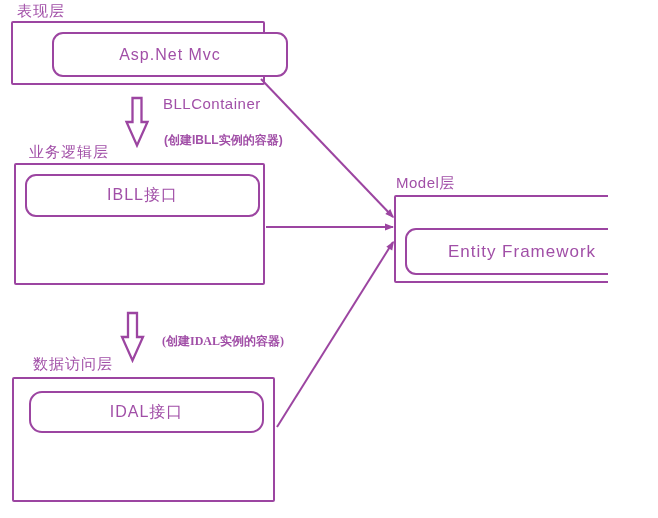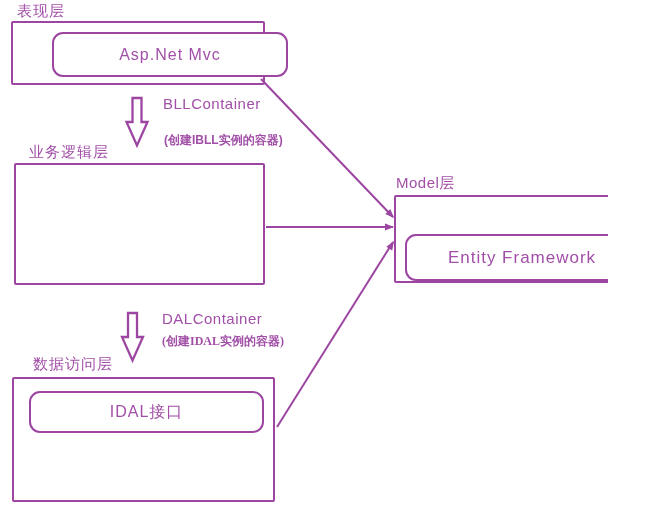--- a/index.html
+++ b/index.html
@@ -87,32 +87,34 @@
     <div class="node" style="left:11px;top:9px;width:236px;height:45px;margin-left:28px;">
       <span>Asp.Net Mvc</span>
     </div>
   </div>
 
   <div class="conn-title" style="left:163px;top:95px;">BLLContainer</div>
   <div class="conn-subtitle" style="left:164px;top:132px;">(创建IBLL实例的容器)</div>
 
   <div class="layer-label" style="left:17px;top:143px;margin-left:12px;">业务逻辑层</div>
   <div class="outer-box" style="left:14px;top:163px;width:251px;height:122px;">
+    <div class="node" style="left:9px;top:9px;width:235px;height:43px;">
+      <span>IBLL接口</span>
+    </div>
   </div>
 
-  <div class="conn-title" style="left:162px;top:310px;">DALContainer</div>
   <div class="conn-subtitle" style="left:162px;top:333px;font-family:Liberation Serif, serif;">(创建IDAL实例的容器)</div>
 
   <div class="layer-label" style="left:33px;top:355px;">数据访问层</div>
   <div class="outer-box" style="left:12px;top:377px;width:263px;height:125px;">
-    <div class="node" style="left:15px;top:12px;width:235px;height:42px;">
+    <div class="node" style="left:15px;top:12px;width:235px;height:42px;border-radius:13px;">
       <span>IDAL接口</span>
     </div>
   </div>
 
   <div class="layer-label" style="left:396px;top:174px;letter-spacing:0.5px;">Model层</div>
   <div class="outer-box" style="left:394px;top:195px;width:251px;height:88px;">
-    <div class="node" style="left:9px;top:37px;width:234px;height:47px;">
+    <div class="node" style="left:9px;top:31px;width:234px;height:47px;">
       <span style="font-size:17px;">Entity Framework</span>
     </div>
   </div>
 
 </div>
 
 </body></html>

